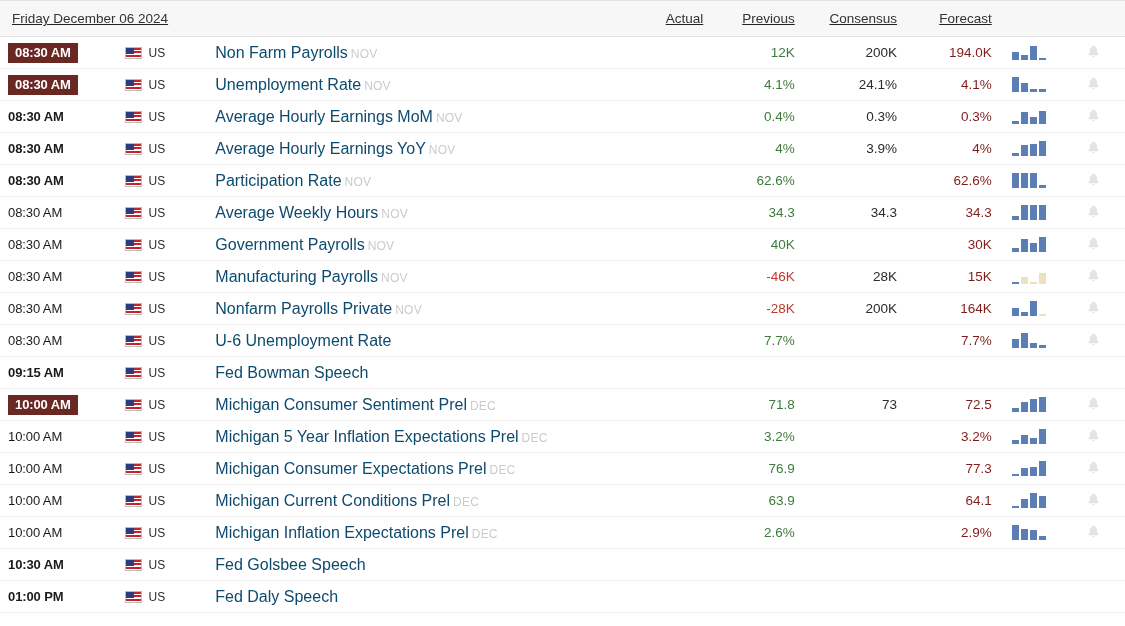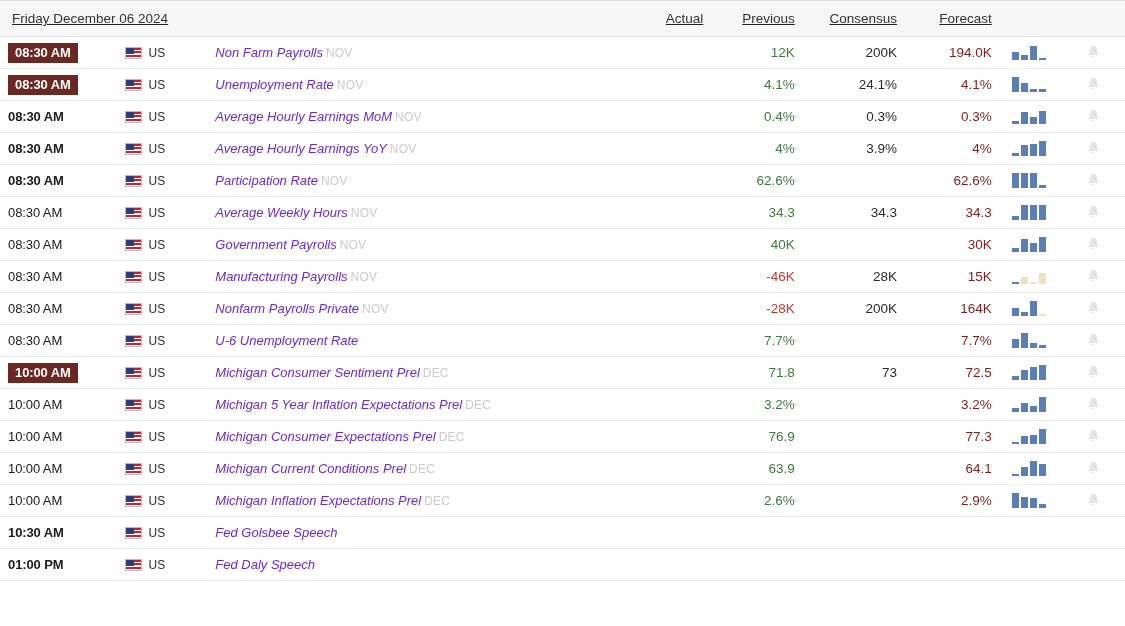--- a/index.html
+++ b/index.html
@@ -98,24 +98,23 @@
     content:"";
     position:absolute;left:0;top:0;
     width:8px;height:6.5px;
     background:#2a3c7d;
   }
   .cc{font-size:12px;color:#2b2b2b;}
 
   
   .td-event{padding-left:0 !important;}
   .ev{
-    font-size:13px;
-    color:#6d28d9;
+    font-size:16px;
+    color:#0c4a6e;
     white-space:nowrap;
-    font-style:italic;
   }
   .ev-period{
     color:#cbcbcb;
     font-size:12px;
     margin-left:3px;
     letter-spacing:0.2px;
   }
 
   
   .num{
@@ -418,20 +417,36 @@
             <i class="bar" style="height: 15px;"></i>
             <i class="bar" style="height: 5px;"></i>
             <i class="bar" style="height: 3px;"></i>
           </span></td>
         <td class="td-bell"><span class="bell"><svg width="13" height="15" viewBox="0 0 13 15">
               <path d="M6.5 1.2c-.5 0-.9.4-.9.9v.4C3.9 2.9 2.8 4.3 2.8 6v2.6L1.6 10.5v.7h9.8v-.7L10.2 8.6V6c0-1.7-1.1-3.1-2.8-3.5v-.4c0-.5-.4-.9-.9-.9z" fill="#e4e4e4"></path>
               <path d="M5.2 12.1c0 .7.6 1.2 1.3 1.2s1.3-.5 1.3-1.2z" fill="#e4e4e4"></path>
             </svg></span></td>
       </tr>
       <tr class="cal-row">
+        <td class="td-time"><span class="time-txt bold">09:15 AM</span></td>
+        <td class="td-flag">
+          <div class="flagwrap">
+            <span class="flag"></span>
+            <span class="cc">US</span>
+          </div>
+        </td>
+        <td class="td-event"><span class="ev">Fed Bowman Speech</span></td>
+        <td class="num actual"></td>
+        <td class="num prev"></td>
+        <td class="num cons"></td>
+        <td class="num fcst"></td>
+        <td class="td-spark"></td>
+        <td class="td-bell"></td>
+      </tr>
+      <tr class="cal-row">
         <td class="td-time"><span class="time-badge">10:00 AM</span></td>
         <td class="td-flag">
           <div class="flagwrap">
             <span class="flag"></span>
             <span class="cc">US</span>
           </div>
         </td>
         <td class="td-event"><span class="ev">Michigan Consumer Sentiment Prel</span><span class="ev-period">DEC</span></td>
         <td class="num actual"></td>
         <td class="num prev">71.8</td>

